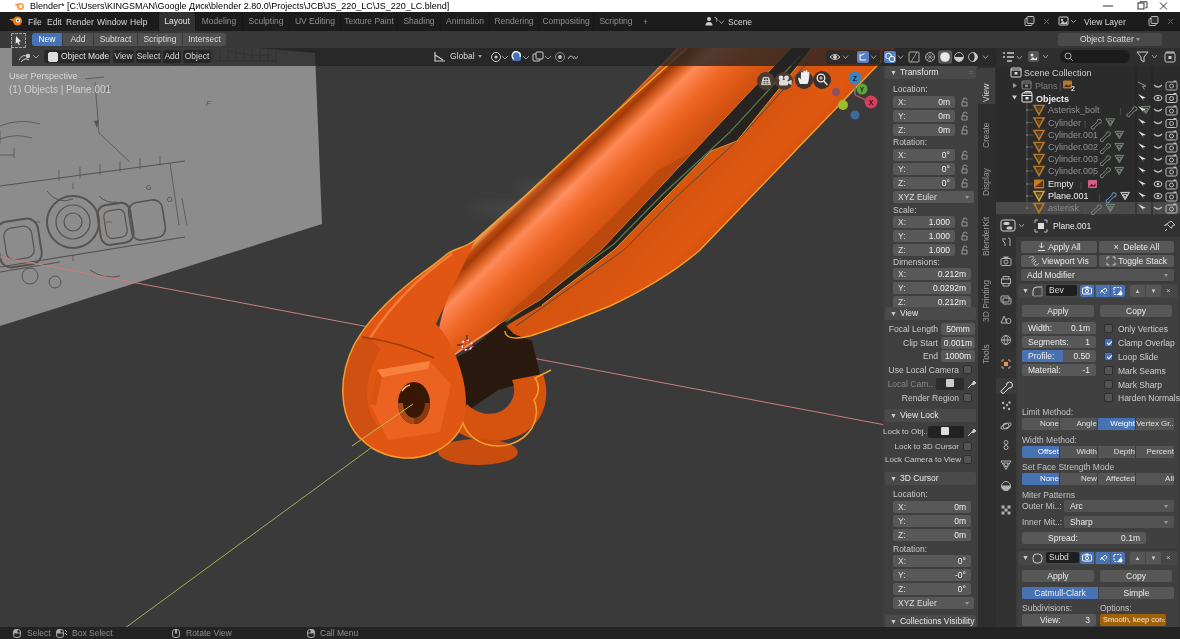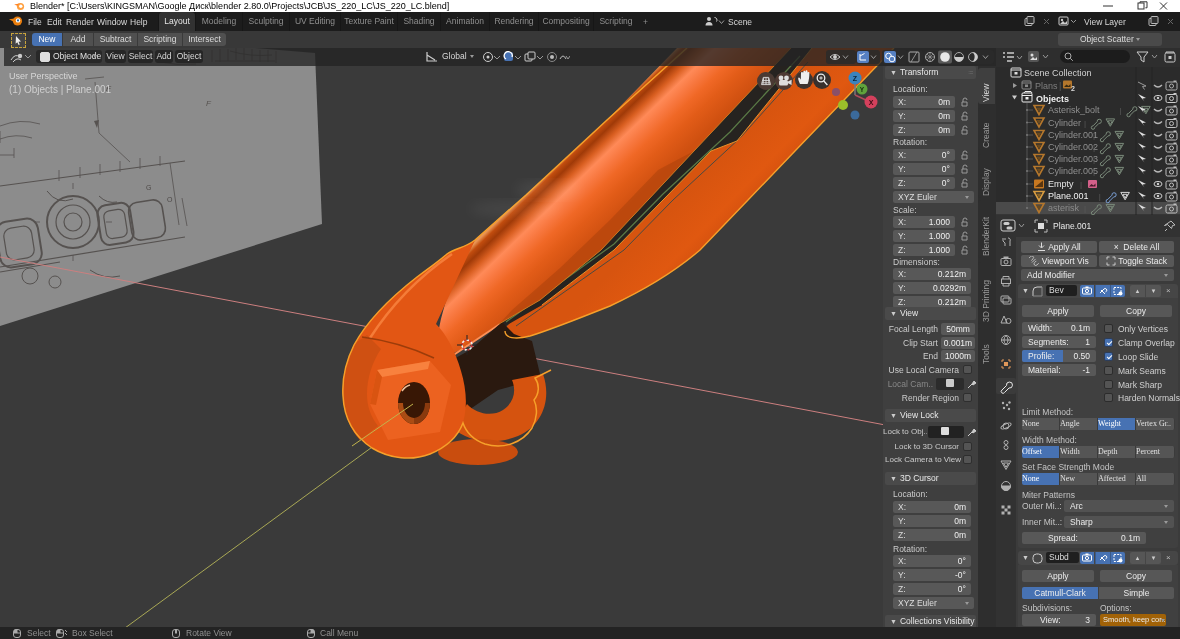--- a/index.html
+++ b/index.html
@@ -11,21 +11,21 @@
 
 #menubar{position:absolute;left:0;top:12px;width:1180px;height:19px;background:#1c1c1c;color:#d8d8d8;font-size:8.5px;}
 .mitem{position:absolute;top:5px;}
 .wtab{position:absolute;top:0;height:19px;line-height:19px;color:#8f8f8f;text-align:center;border-left:1px solid #161616;font-size:8.5px;white-space:nowrap;overflow:hidden;}
 .wtab.act{background:#323232;color:#e5e5e5;border-radius:4px 4px 0 0;}
 
 #toolrow{position:absolute;left:0;top:31px;width:1180px;height:17px;background:#383838;font-size:8.5px;color:#dcdcdc;}
 .segbtn{position:absolute;top:2px;height:13px;line-height:13px;background:#505050;text-align:center;border-right:1px solid #3a3a3a;}
 
 #viewport{position:absolute;left:0;top:48px;width:996px;height:579px;background:#3a3a3a;overflow:hidden;}
-#vphead{position:absolute;left:4px;top:0;width:996px;height:18px;background:rgba(36,36,36,0.78);color:#d8d8d8;font-size:8.5px;padding-left:27px;}
+#vphead{position:absolute;left:12px;top:0;width:996px;height:18px;background:rgba(36,36,36,0.78);color:#d8d8d8;font-size:8.5px;padding-left:27px;}
 .vbtn{position:absolute;top:2px;height:13px;line-height:13px;background:#262626;border-radius:3px;color:#d8d8d8;text-align:center;font-size:8.5px;white-space:nowrap;overflow:hidden;}
 
 #npanel{position:absolute;left:883px;top:66px;width:95px;height:561px;background:#3f3f3f;font-size:8.5px;color:#cfcfcf;overflow:hidden;}
 #tabstrip{position:absolute;left:978px;top:66px;width:18px;height:561px;background:#2e2e2e;}
 .ph{position:absolute;left:2px;width:91px;height:13px;background:#4a4a4a;border-radius:2px;color:#e8e8e8;line-height:13px;white-space:nowrap;overflow:hidden;}
 .ph .tri{display:inline-block;margin:0 3px 0 5px;color:#ccc;font-size:7px;}
 .plab{position:absolute;left:10px;color:#cccccc;white-space:nowrap;}
 .pin{position:absolute;left:10px;width:62px;height:12px;background:#585858;border-radius:2px;color:#f0f0f0;line-height:12px;}
 .pin .k{position:absolute;left:5px;color:#ddd;}
 .pin .v{position:absolute;right:5px;}
@@ -35,21 +35,21 @@
 .vtab{position:absolute;left:0;width:17px;background:#2e2e2e;color:#9a9a9a;border-radius:3px 0 0 3px;}
 .vtab span{position:absolute;left:3px;top:2px;bottom:2px;writing-mode:vertical-rl;transform:rotate(180deg);white-space:nowrap;font-size:8.5px;}
 .vtab.act{background:#3f3f3f;color:#ddd;}
 #outliner{position:absolute;left:996px;top:48px;width:184px;height:167px;background:#2b2b2b;font-size:8.5px;}
 #props{position:absolute;left:996px;top:215px;width:184px;height:412px;background:#3a3a3a;font-size:8.5px;}
 .pbtn{position:absolute;height:12px;background:#585858;border-radius:2px;text-align:center;line-height:12px;color:#ececec;}
 .pfld{position:absolute;height:12px;background:#585858;border-radius:2px;line-height:12px;color:#ececec;}
 .pfld .k{position:absolute;left:6px;}
 .pfld .v{position:absolute;right:6px;}
 .plbl{position:absolute;color:#c4c4c4;}
-.seg{position:absolute;height:12px;line-height:12px;background:#555555;color:#e0e0e0;text-align:left;border-right:1px solid #3b3b3b;overflow:hidden;white-space:nowrap;font-size:8px;font-family:Liberation Serif, serif;}
+.seg{position:absolute;height:12px;line-height:12px;background:#555555;color:#e0e0e0;text-align:right;border-right:1px solid #3b3b3b;overflow:hidden;white-space:nowrap;font-size:8px;}
 .seg.on{background:#4772b3;color:#fff;}
 .mchk{position:absolute;width:9px;height:9px;background:#545454;border-radius:2px;border:1px solid #2c2c2c;box-sizing:border-box;}
 .mchk.on{background:#4772b3;border-color:#2c3d5a;}
 .mlbl{position:absolute;color:#d0d0d0;white-space:nowrap;font-size:8.5px;}
 .dd{display:inline-block;width:0;height:0;border-left:2.5px solid transparent;border-right:2.5px solid transparent;border-top:3.5px solid #9a9a9a;vertical-align:middle;}
 .mchk.on:after{content:"";position:absolute;left:1.5px;top:2px;width:4px;height:2px;border-left:1.3px solid #fff;border-bottom:1.3px solid #fff;transform:rotate(-45deg);}
 .grip{font-size:6px;letter-spacing:-0.5px;color:#888;}
 
 #statusbar{position:absolute;left:0;top:627px;width:1180px;height:12px;background:#232323;color:#919191;font-size:8.5px;}
 </style>

